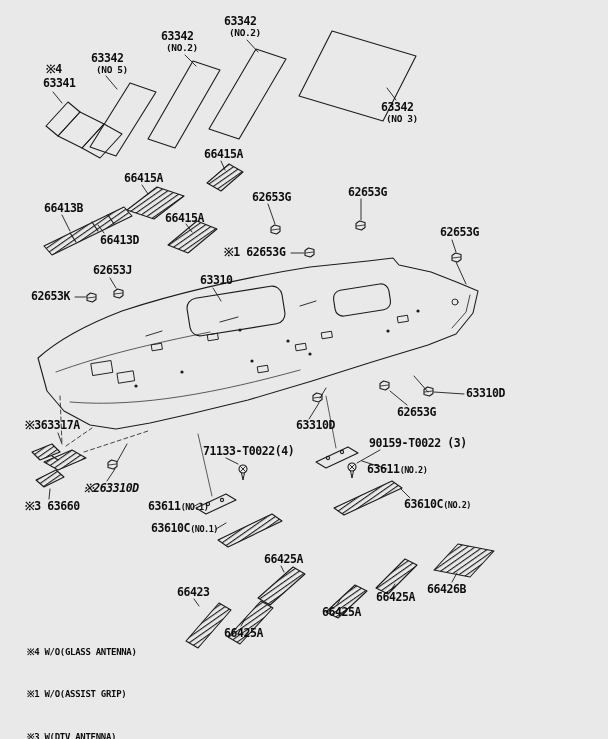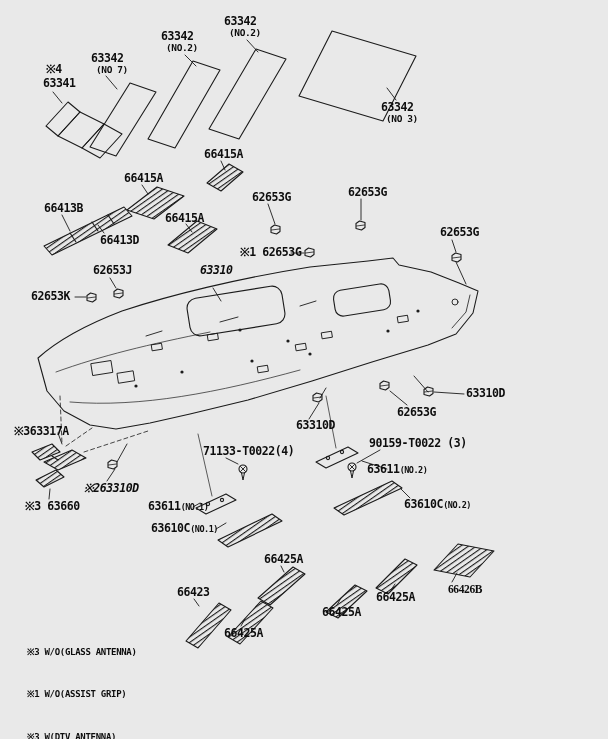--- a/index.html
+++ b/index.html
@@ -190,58 +190,58 @@
         <line x1="84" y1="452" x2="148" y2="431"></line>
         <line x1="60" y1="396" x2="62" y2="444"></line>
       </g>
 
     </g>
   </svg>
 
   <div class="label-layer">
       <div class="part-label" style="left: 46px; top: 63px;"><span>※4</span></div>
       <div class="part-label" style="left: 43px; top: 77px;"><span>63341</span></div>
-      <div class="part-label" style="left: 91px; top: 52px;"><span>63342</span><span class="sub">(NO 7)</span></div>
+      <div class="part-label" style="left: 91px; top: 52px;"><span>63342</span><span class="sub">(NO 5)</span></div>
       <div class="part-label" style="left: 161px; top: 30px;"><span>63342</span><span class="sub">(NO.2)</span></div>
       <div class="part-label" style="left: 224px; top: 15px;"><span>63342</span><span class="sub">(NO.2)</span></div>
       <div class="part-label" style="left: 381px; top: 101px;"><span>63342</span><span class="sub">(NO 3)</span></div>
       <div class="part-label" style="left: 204px; top: 148px;"><span>66415A</span></div>
       <div class="part-label" style="left: 124px; top: 172px;"><span>66415A</span></div>
       <div class="part-label" style="left: 44px; top: 202px;"><span>66413B</span></div>
       <div class="part-label" style="left: 165px; top: 212px;"><span>66415A</span></div>
       <div class="part-label" style="left: 92px; top: 234px; margin-left: 8px;"><span>66413D</span></div>
       <div class="part-label" style="left: 252px; top: 191px;"><span>62653G</span></div>
       <div class="part-label" style="left: 348px; top: 186px;"><span>62653G</span></div>
       <div class="part-label" style="left: 440px; top: 226px;"><span>62653G</span></div>
-      <div class="part-label" style="left: 240px; top: 246px;"><span>※1 62653G</span></div>
+      <div class="part-label" style="left: 224px; top: 246px;"><span>※1 62653G</span></div>
       <div class="part-label" style="left: 93px; top: 264px;"><span>62653J</span></div>
       <div class="part-label" style="left: 31px; top: 290px;"><span>62653K</span></div>
-      <div class="part-label" style="left: 200px; top: 264px; font-style: italic;"><span>63310</span></div>
+      <div class="part-label" style="left: 200px; top: 274px;"><span>63310</span></div>
       <div class="part-label" style="left: 466px; top: 387px;"><span>63310D</span></div>
       <div class="part-label" style="left: 397px; top: 406px;"><span>62653G</span></div>
       <div class="part-label" style="left: 296px; top: 419px;"><span>63310D</span></div>
-      <div class="part-label" style="left: 14px; top: 419px; margin-top: 6px;"><span>※363317A</span></div>
+      <div class="part-label" style="left: 25px; top: 419px;"><span>※363317A</span></div>
       <div class="part-label" style="left: 203px; top: 445px;"><span>71133-T0022(4)</span></div>
       <div class="part-label" style="left: 369px; top: 437px;"><span>90159-T0022 (3)</span></div>
       <div class="part-label" style="left: 367px; top: 463px;"><span>63611</span><span class="suffix">(NO.2)</span></div>
       <div class="part-label" style="left: 84px; top: 482px; font-style: italic;"><span>※263310D</span></div>
       <div class="part-label" style="left: 25px; top: 500px;"><span>※3 63660</span></div>
       <div class="part-label" style="left: 148px; top: 500px;"><span>63611</span><span class="suffix">(NO.1)</span></div>
       <div class="part-label" style="left: 151px; top: 522px;"><span>63610C</span><span class="suffix">(NO.1)</span></div>
       <div class="part-label" style="left: 404px; top: 498px;"><span>63610C</span><span class="suffix">(NO.2)</span></div>
       <div class="part-label" style="left: 264px; top: 553px;"><span>66425A</span></div>
       <div class="part-label" style="left: 177px; top: 586px;"><span>66423</span></div>
       <div class="part-label" style="left: 322px; top: 606px;"><span>66425A</span></div>
       <div class="part-label" style="left: 376px; top: 591px;"><span>66425A</span></div>
-      <div class="part-label" style="left: 448px; top: 583px; font-family: Liberation Serif, serif;"><span>66426B</span></div>
+      <div class="part-label" style="left: 427px; top: 583px;"><span>66426B</span></div>
       <div class="part-label" style="left: 224px; top: 627px;"><span>66425A</span></div>
     </div>
 
   <div class="legend">
-    <div>※3 W/O(GLASS ANTENNA)</div>
+    <div>※4 W/O(GLASS ANTENNA)</div>
     <div>※1 W/O(ASSIST GRIP)</div>
     <div>※3 W(DTV ANTENNA)</div>
     
     
     
     
   </div>
 
 </div>
 

